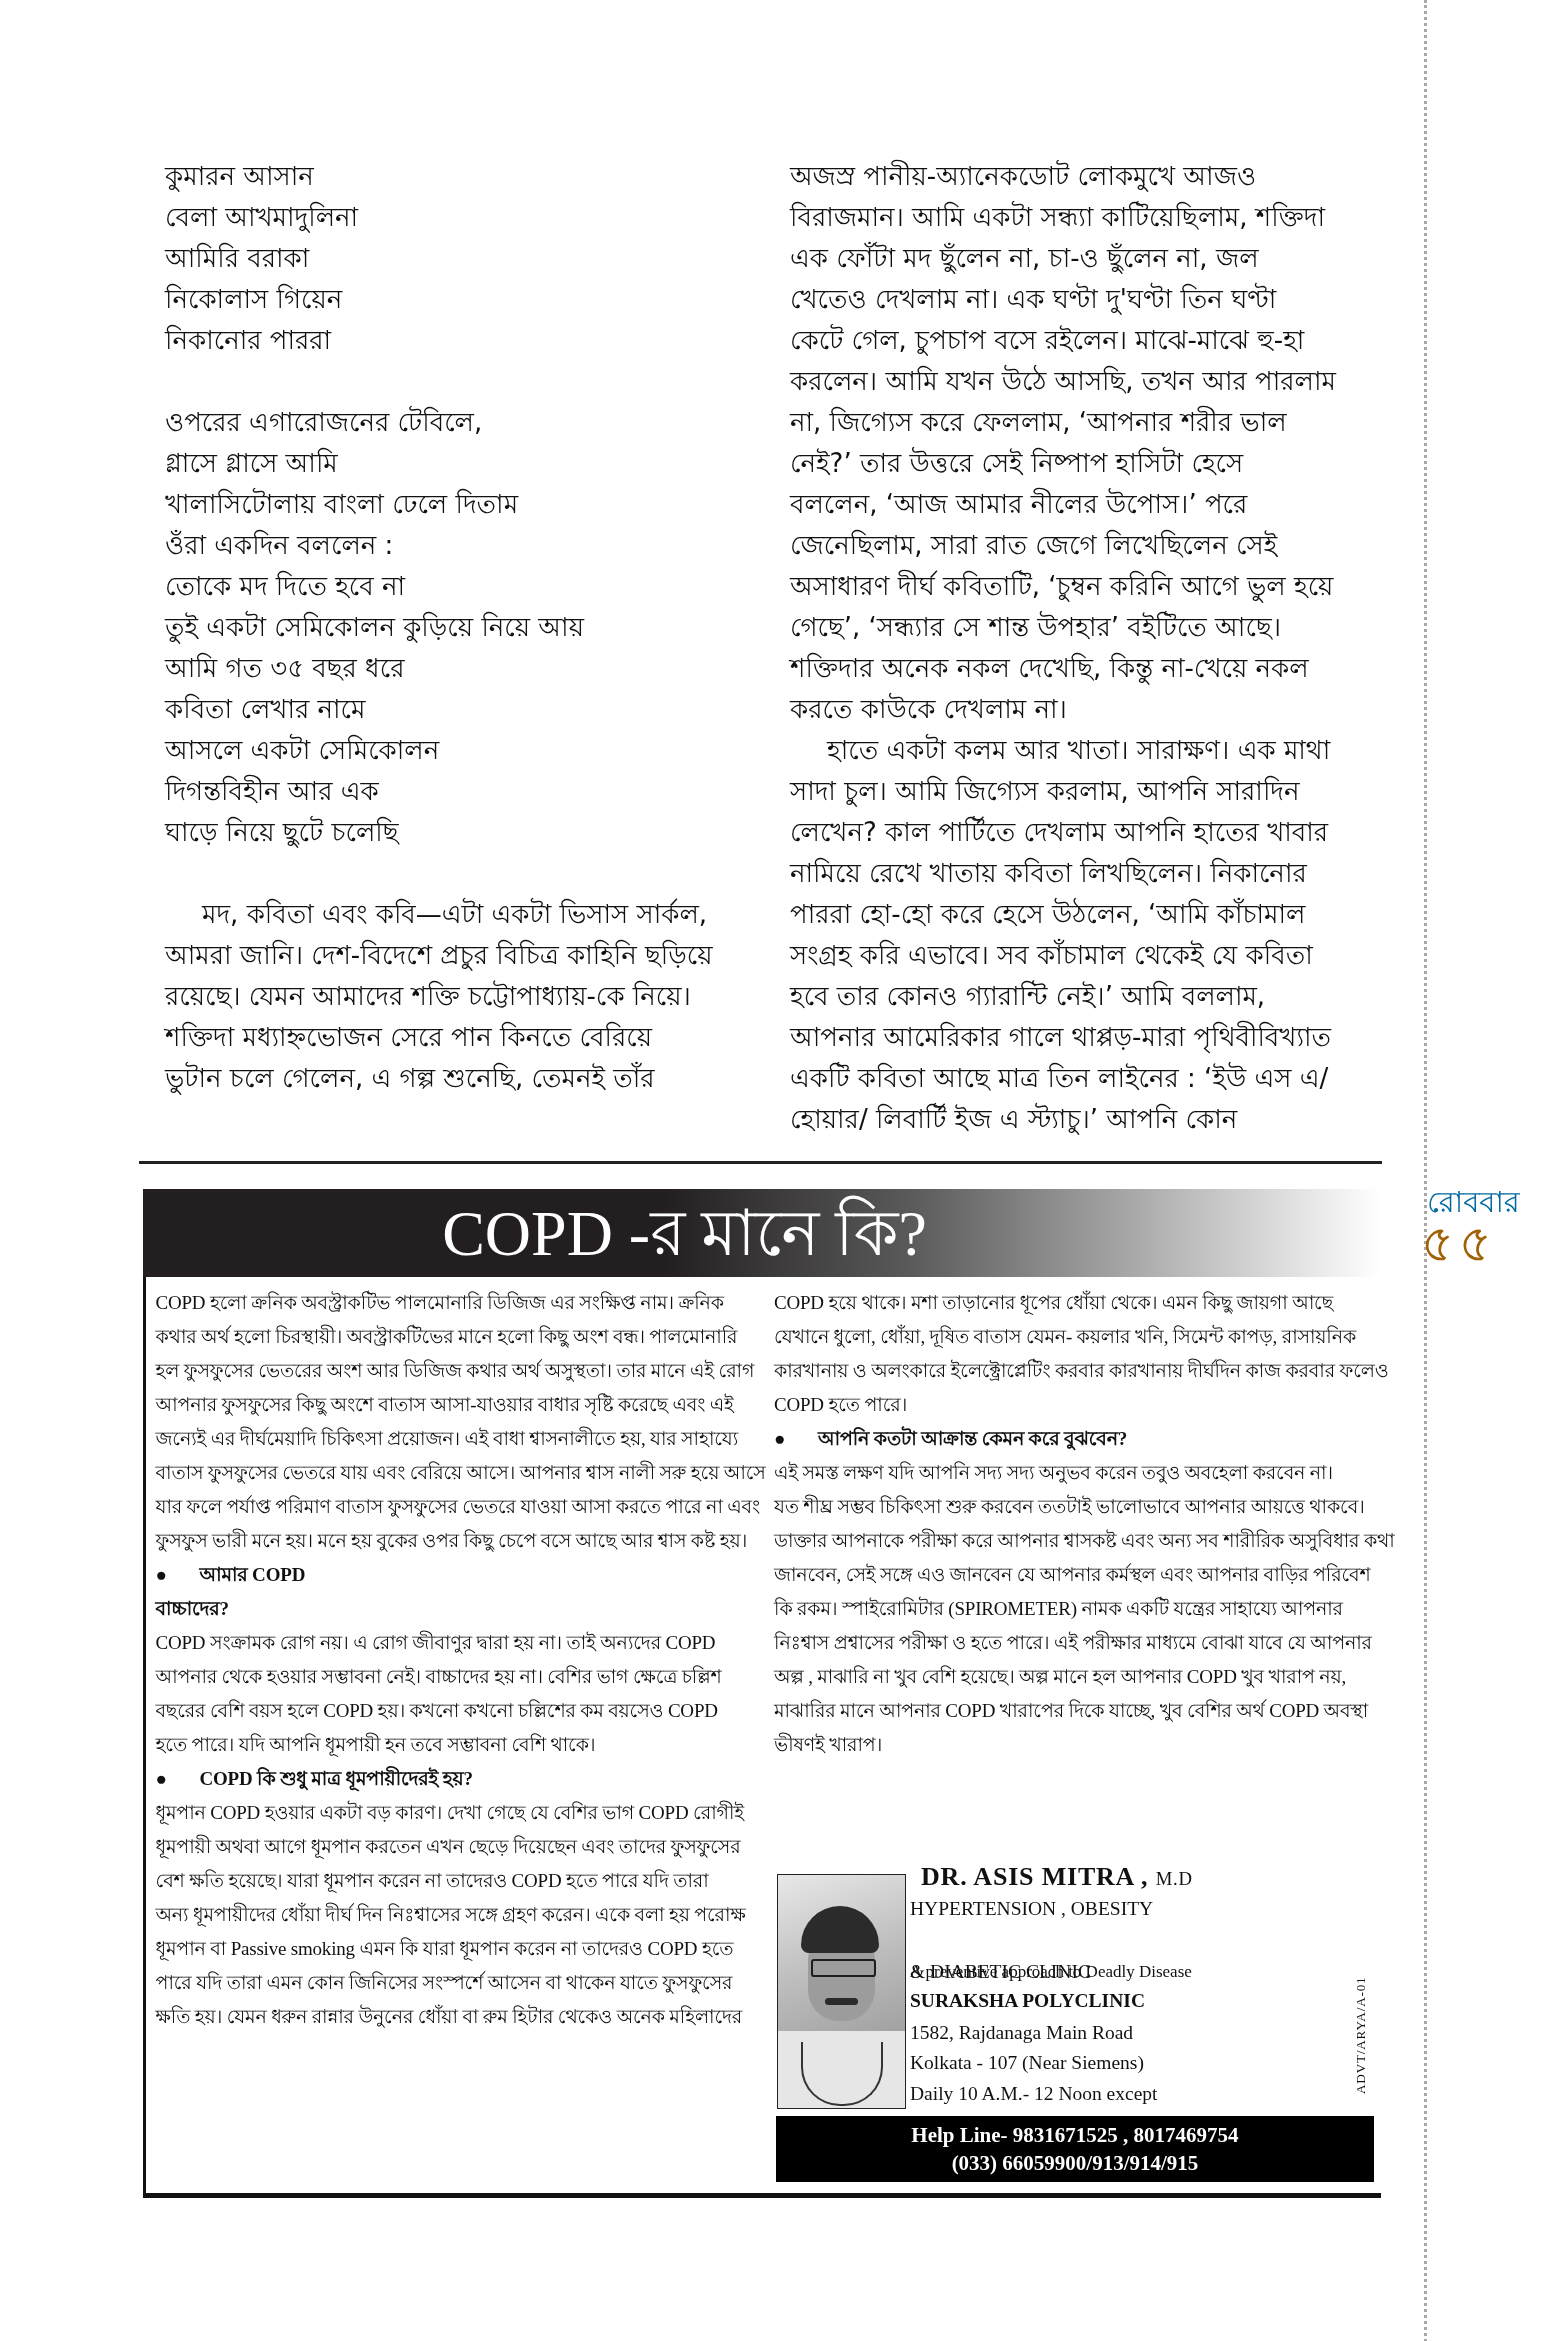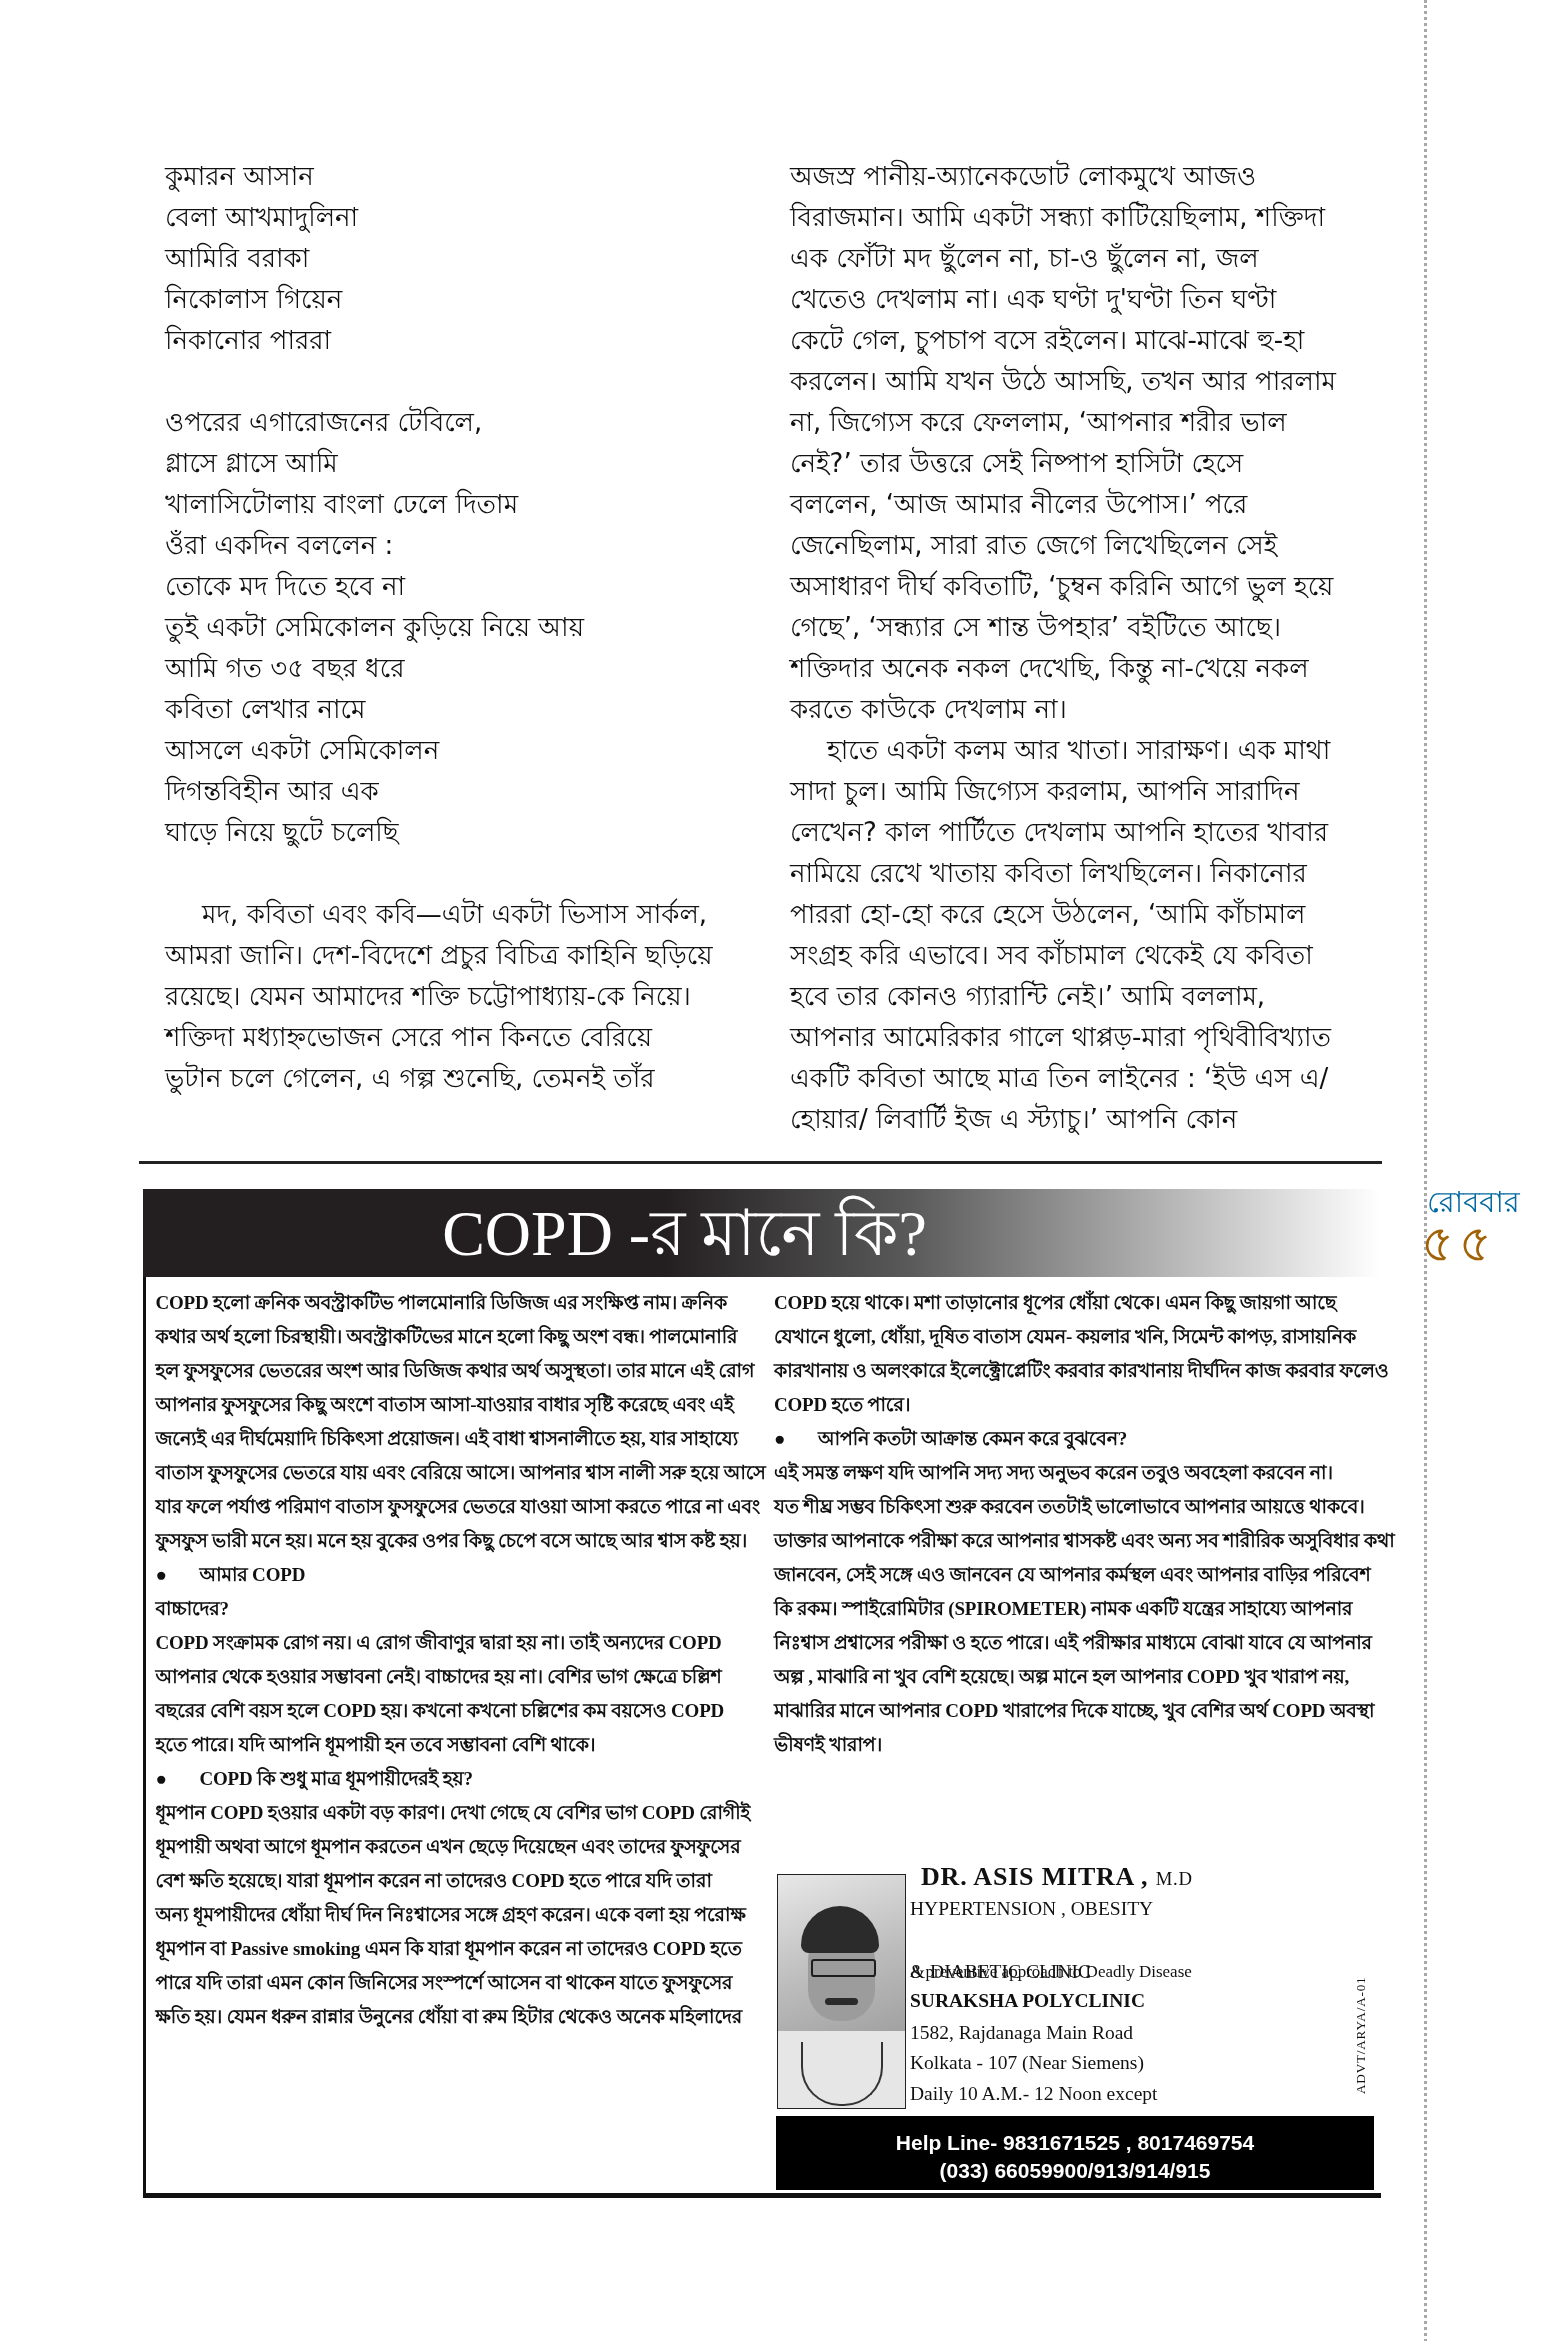--- a/index.html
+++ b/index.html
@@ -49,21 +49,21 @@
   }
   .copd-bottom-border {
     position: absolute; left: 0; top: 1004px; width: 1238px; height: 4.7px; background: #111;
   }
   .copd-col {
     position: absolute; top: 97px; font-size: 19px; line-height: 34px;
     font-family: "Liberation Serif", serif; white-space: nowrap; letter-spacing: -0.2px;
   }
   .copd-col-left { left: 12.5px; width: 607px; }
   .copd-col-right { left: 631px; width: 607px; }
-  .copd-col .line { height: 34px; font-weight: bold; }
+  .copd-col .line { height: 34px; }
   .copd-col .sub { font-weight: bold; }
   .bullet-head { font-weight: bold; }
   .bullet-dot { display: inline-block; width: 44px; }
 
   .ad-photo {
     position: absolute; left: 634px; top: 685px; width: 127px; height: 233px;
     border: 1.6px solid #222; background: linear-gradient(160deg, #e8e8e8 0%, #bdbdbd 40%, #8a8a8a 100%);
     overflow: hidden;
   }
   .ad-photo .hair { position: absolute; left: 23px; top: 31px; width: 78px; height: 47px; border-radius: 39px 39px 7.8px 7.8px; background: #2b2b2b; }
@@ -80,21 +80,21 @@
   .ad-name .md { font-weight: normal; font-size: 18.7px; }
   .ad-line { position: absolute; left: 767px; font-size: 19.5px; font-family: "Liberation Serif", serif; white-space: nowrap; }
   .ad-small { font-size: 17px; }
   .ad-bold { font-weight: bold; }
   .ad-code {
     position: absolute; left: 1353px; top: 2094px; transform-origin: left top; transform: rotate(-90deg);
     font-family: "Liberation Serif", serif; font-size: 13.2px; letter-spacing: 0.8px; white-space: nowrap;
   }
   .helpline-box {
     position: absolute; left: 633px; top: 927px; width: 598px; height: 61px; background: #000;
-    color: #fff; font-family: Liberation Sans, sans-serif; font-size: 21px; font-weight: bold; text-align: center; line-height: 28px; padding-top: 13px;
+    color: #fff; font-family: Liberation Serif, serif; font-size: 21px; font-weight: bold; text-align: center; line-height: 28px; padding-top: 5px;
   }
 </style>
 </head>
 <body>
 
 <div class="dotted-rule"></div>
 
 <div class="col col-left">
   <span class="line">কুমারন আসান</span>
   <span class="line">বেলা আখমাদুলিনা</span>

